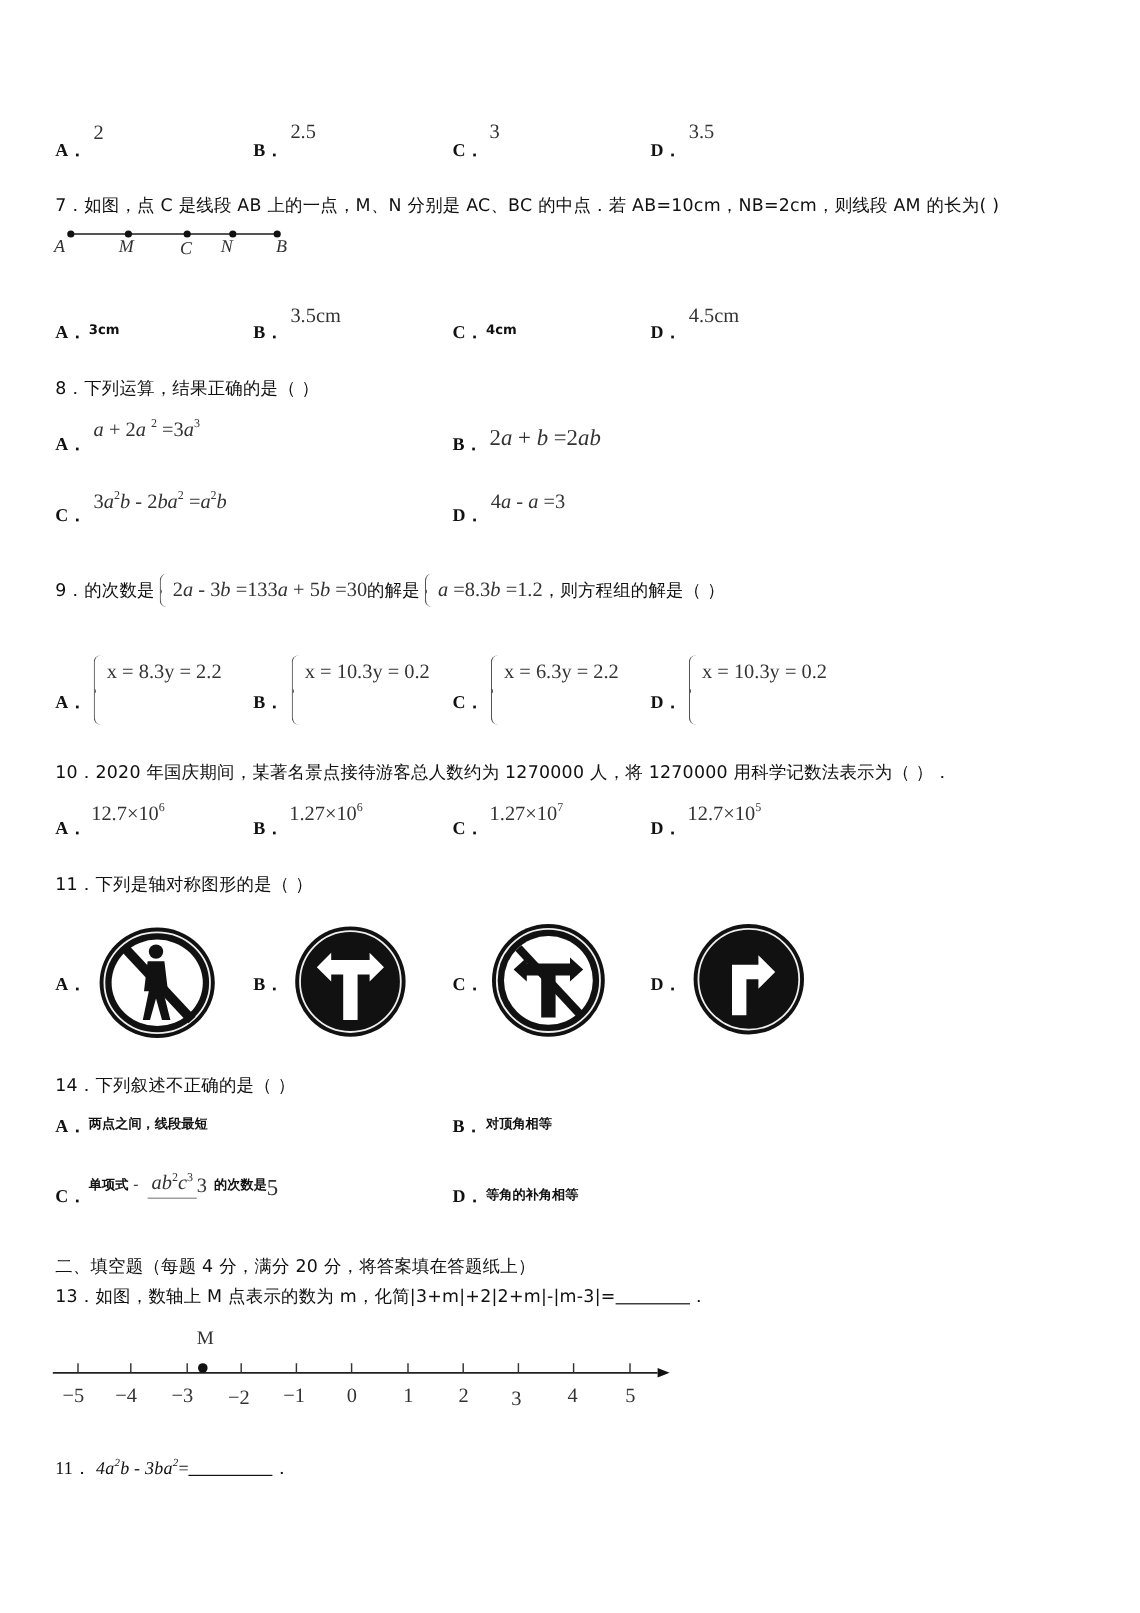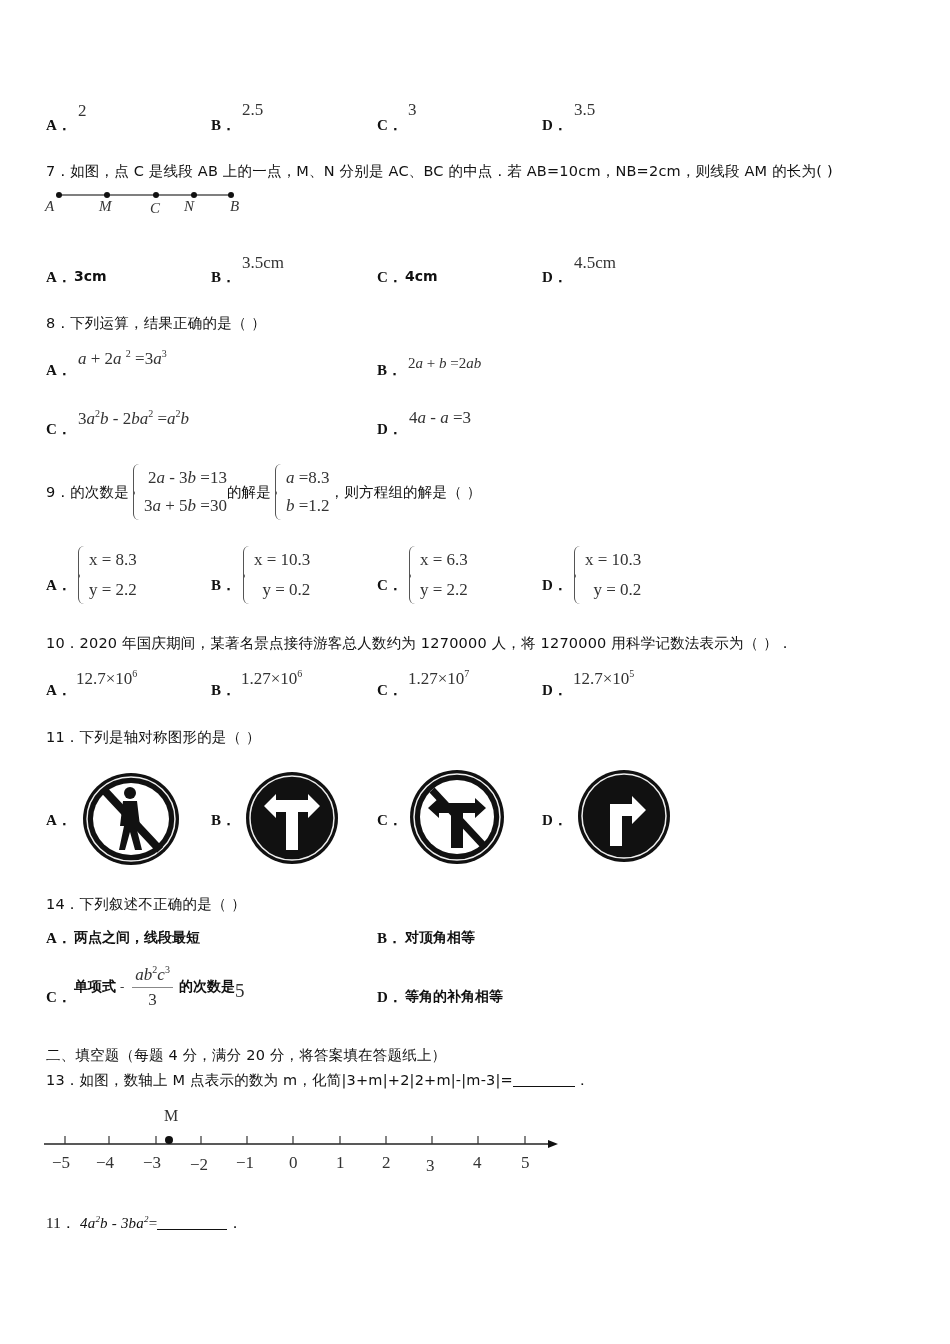--- a/index.html
+++ b/index.html
@@ -4,30 +4,30 @@
 <style>
   * { box-sizing: border-box; margin: 0; padding: 0; }
   html, body { width: 950px; height: 1344px; background: #ffffff; overflow: hidden; }
   body { position: relative; font-family: "DejaVu Serif", "Liberation Serif", serif; color: #111; }
   .abs { position: absolute; }
   .lbl { font-family: "Liberation Serif", serif; font-weight: bold; font-size: 15px; color: #111; }
   .q { font-family: "DejaVu Sans", "Liberation Sans", sans-serif; font-weight: normal; font-size: 14.5px; color: #111; white-space: nowrap; letter-spacing: 0.2px; }
   .math { font-family: "Liberation Serif", "DejaVu Serif", serif; font-size: 17px; color: #333; white-space: nowrap; }
   .math i { font-style: italic; }
   .math sup { font-size: 10px; vertical-align: 7px; }
-  .opt-text { font-family: "DejaVu Sans", sans-serif; font-weight: bold; font-size: 14px; color: #111; white-space: nowrap; }
+  .opt-text { font-family: "DejaVu Sans", sans-serif; font-weight: bold; font-size: 11px; color: #111; white-space: nowrap; }
   .brace-sys { display: flex; align-items: stretch; }
   .brace { width: 8px; border-left: 1.2px solid #555; border-radius: 6px 0 0 6px; margin-right: 3px; position: relative; }
   .brace::before { content: ""; position: absolute; left: -5px; top: 48%; width: 5px; height: 4px; border-right: 1.2px solid #555; border-radius: 0 3px 3px 0; }
-  .sys-lines { display: flex; flex-direction: column; justify-content: space-between; text-align: right; }
+  .sys-lines { display: flex; flex-direction: row; justify-content: space-between; }
   .sys-line { font-family: "Liberation Serif", serif; font-size: 17px; color: #333; line-height: 28px; white-space: nowrap; }
   .sys-line i { font-style: italic; }
   .sign { position: absolute; }
   .blank { display: inline-block; border-bottom: 1.3px solid #111; height: 14px; vertical-align: -2px; }
-  .frac { display: inline-flex; flex-direction: column; align-items: center; vertical-align: middle; font-family: "Liberation Serif", serif; font-size: 17px; color: #333; }
+  .frac { display: inline-flex; flex-direction: row; align-items: center; vertical-align: middle; font-family: "Liberation Serif", serif; font-size: 17px; color: #333; }
   .frac .num { border-bottom: 1.2px solid #888; padding: 0 3px 2px; }
   .frac .num i { font-style: italic; }
   .frac .num sup { font-size: 10px; vertical-align: 7px; }
   .frac .den { padding-top: 2px; }
 </style>
 </head>
 <body>
 
 <div>
   <span class="abs lbl" style="left:46px;top:116px">A．</span>
@@ -67,21 +67,21 @@
   <span class="abs opt-text" style="left:405px;top:268px">4cm</span>
   <span class="abs lbl" style="left:542px;top:268px">D．</span>
   <span class="abs math" style="left:574px;top:253px">4.5cm</span>
 </div>
 
 <div class="abs q" style="left:46px;top:314px">8．下列运算，结果正确的是（   ）</div>
 <div>
   <span class="abs lbl" style="left:46px;top:361px">A．</span>
   <span class="abs math" style="left:78px;top:348px"><i>a</i> + 2<i>a</i> <sup>2</sup> =3<i>a</i><sup>3</sup></span>
   <span class="abs lbl" style="left:377px;top:361px">B．</span>
-  <span class="abs math" style="left:408px;top:355px;font-size:15px">2<i>a</i> + <i>b</i> =2<i>ab</i></span>
+  <span class="abs math" style="left:408px;top:355px;font-size:19px">2<i>a</i> + <i>b</i> =2<i>ab</i></span>
   <span class="abs lbl" style="left:46px;top:420px">C．</span>
   <span class="abs math" style="left:78px;top:408px">3<i>a</i><sup>2</sup><i>b</i> - 2<i>ba</i><sup>2</sup> =<i>a</i><sup>2</sup><i>b</i></span>
   <span class="abs lbl" style="left:377px;top:420px">D．</span>
   <span class="abs math" style="left:409px;top:408px">4<i>a</i> - <i>a</i> =3</span>
 </div>
 
 <div class="abs" style="left:46px;top:463px;height:58px;display:flex;align-items:center">
   <span class="q">9．</span>
   <span class="q">的次数是</span>
   <span class="brace-sys" style="margin-left:4px">

